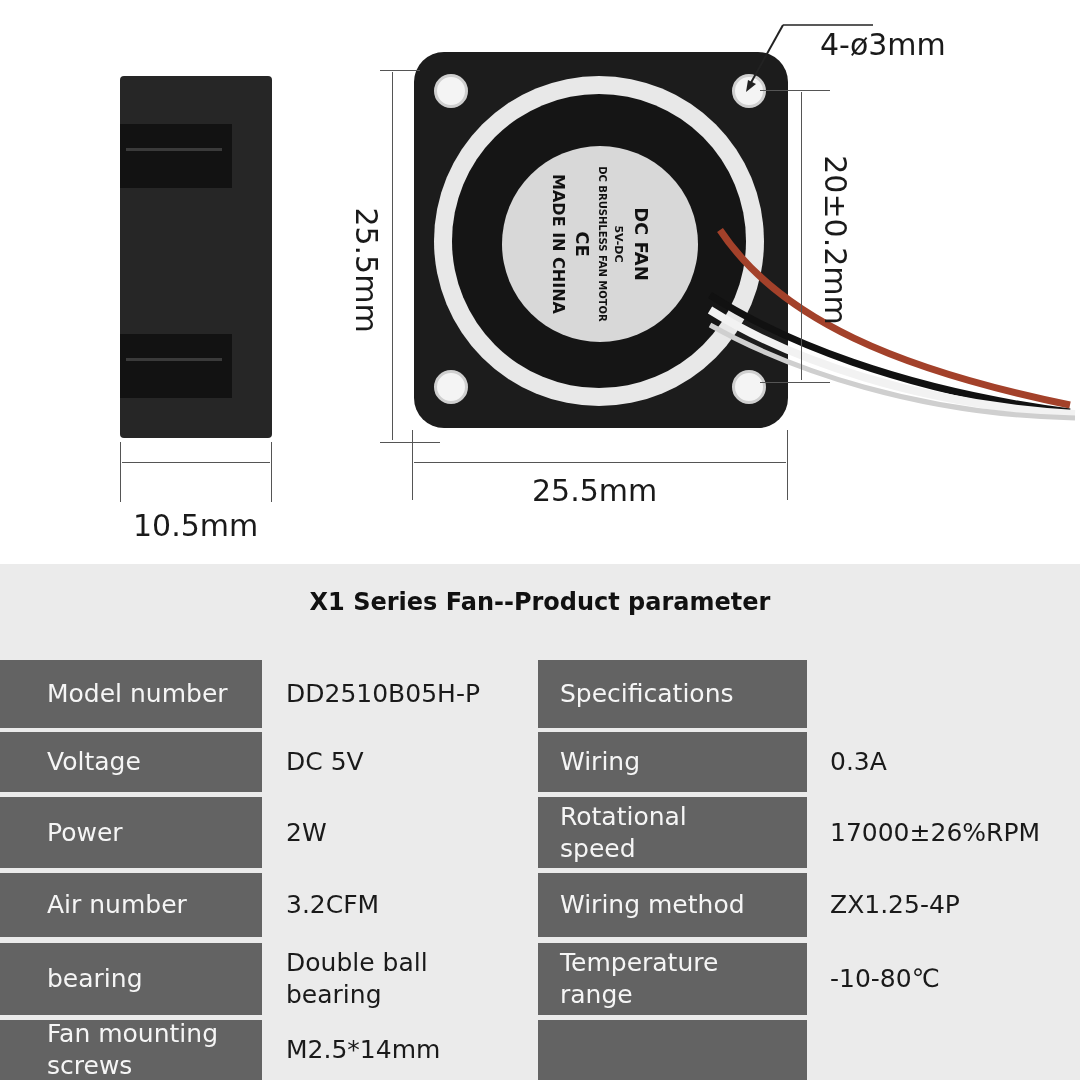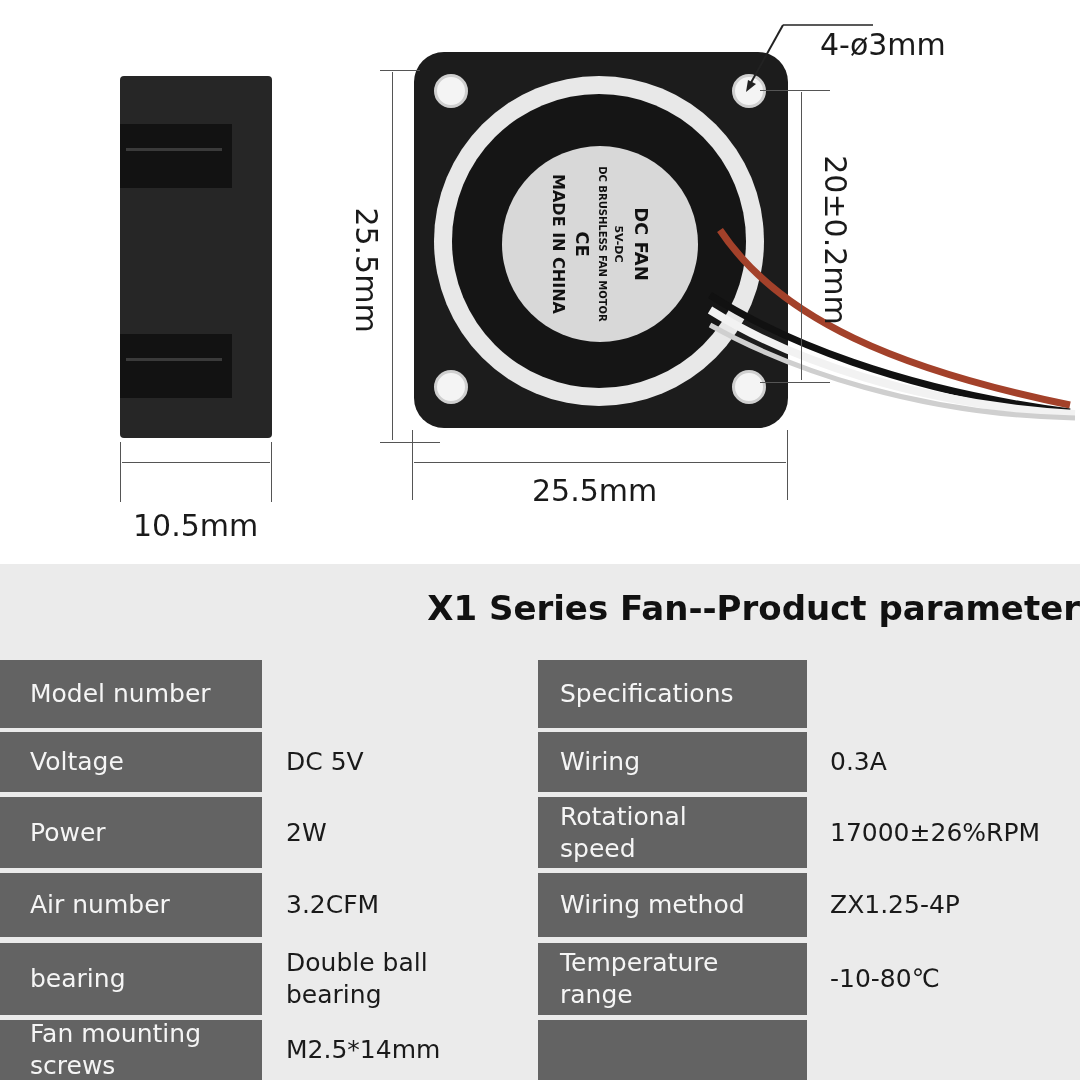--- a/index.html
+++ b/index.html
@@ -22,25 +22,25 @@
   .fan-inner { position: absolute; left: 18px; top: 18px; width: 294px; height: 294px; border-radius: 50%; background: #151515; }
   .fan-hub { position: absolute; left: 50px; top: 52px; width: 196px; height: 196px; border-radius: 50%; background: #d8d8d8; }
   .hub-label { position: absolute; left: 50%; top: 50%; transform: translate(-50%,-50%) rotate(90deg); text-align: center; color: #111; font-weight: bold; white-space: nowrap; }
   .hub-label .l1 { font-size: 18px; }
   .hub-label .l2 { font-size: 11px; margin-top: 6px; }
   .hub-label .l3 { font-size: 10px; margin-top: 4px; }
   .hub-label .l4 { font-size: 18px; margin-top: 4px; }
   .hub-label .l5 { font-size: 16px; margin-top: 4px; }
 
   .panel { position: absolute; left: 0; top: 564px; width: 1080px; height: 516px; background: #ebebeb; }
-  .title { position: absolute; left: 0; top: 588px; width: 1080px; text-align: right; font-size: 34px; font-weight: bold; color: #111; font-family: "DejaVu Sans", sans-serif; }
+  .title { position: absolute; left: 0; top: 588px; width: 1080px; text-align: center; font-size: 24px; font-weight: bold; color: #111; font-family: "DejaVu Sans", sans-serif; }
 
   .table { position: absolute; left: 0; top: 658px; width: 1080px; }
   .row { position: absolute; left: 0; width: 1080px; }
-  .cell { position: absolute; top: 0; bottom: 0; box-sizing: border-box; padding-left: 30px; display: flex; align-items: center; font-size: 25px; line-height: 32px; font-family: "DejaVu Sans", sans-serif; }
+  .cell { position: absolute; top: 0; bottom: 0; box-sizing: border-box; padding-left: 47px; display: flex; align-items: center; font-size: 25px; line-height: 32px; font-family: "DejaVu Sans", sans-serif; }
   .cell.label { background: #636363; color: #f5f5f5; }
   .cell.value { background: #ebebeb; color: #1a1a1a; padding-left: 22px; }
   .c1 { left: 0; width: 262px; }
   .c2 { left: 264px; width: 273px; }
   .c3 { left: 538px; width: 269px; padding-left: 22px; }
   .c4 { left: 808px; width: 272px; padding-left: 16px; }
   .cell span { white-space: pre-line; }
 </style>
 </head>
 <body>
@@ -107,20 +107,23 @@
 </div>
 
 <div class="panel"></div>
 <div class="title">X1 Series Fan--Product parameter</div>
 
 <div class="table">
   <div class="row" style="top:2px; height:68px;">
     <div class="cell label c1">
         <span>Model number</span>
       </div>
+    <div class="cell value c2">
+        <span>DD2510B05H-P</span>
+      </div>
     <div class="cell label c3">
         <span>Specifications</span>
       </div>
   </div>
   <div class="row" style="top:74px; height:60px;">
     <div class="cell label c1">
         <span>Voltage</span>
       </div>
     <div class="cell value c2">
         <span>DC 5V</span>

